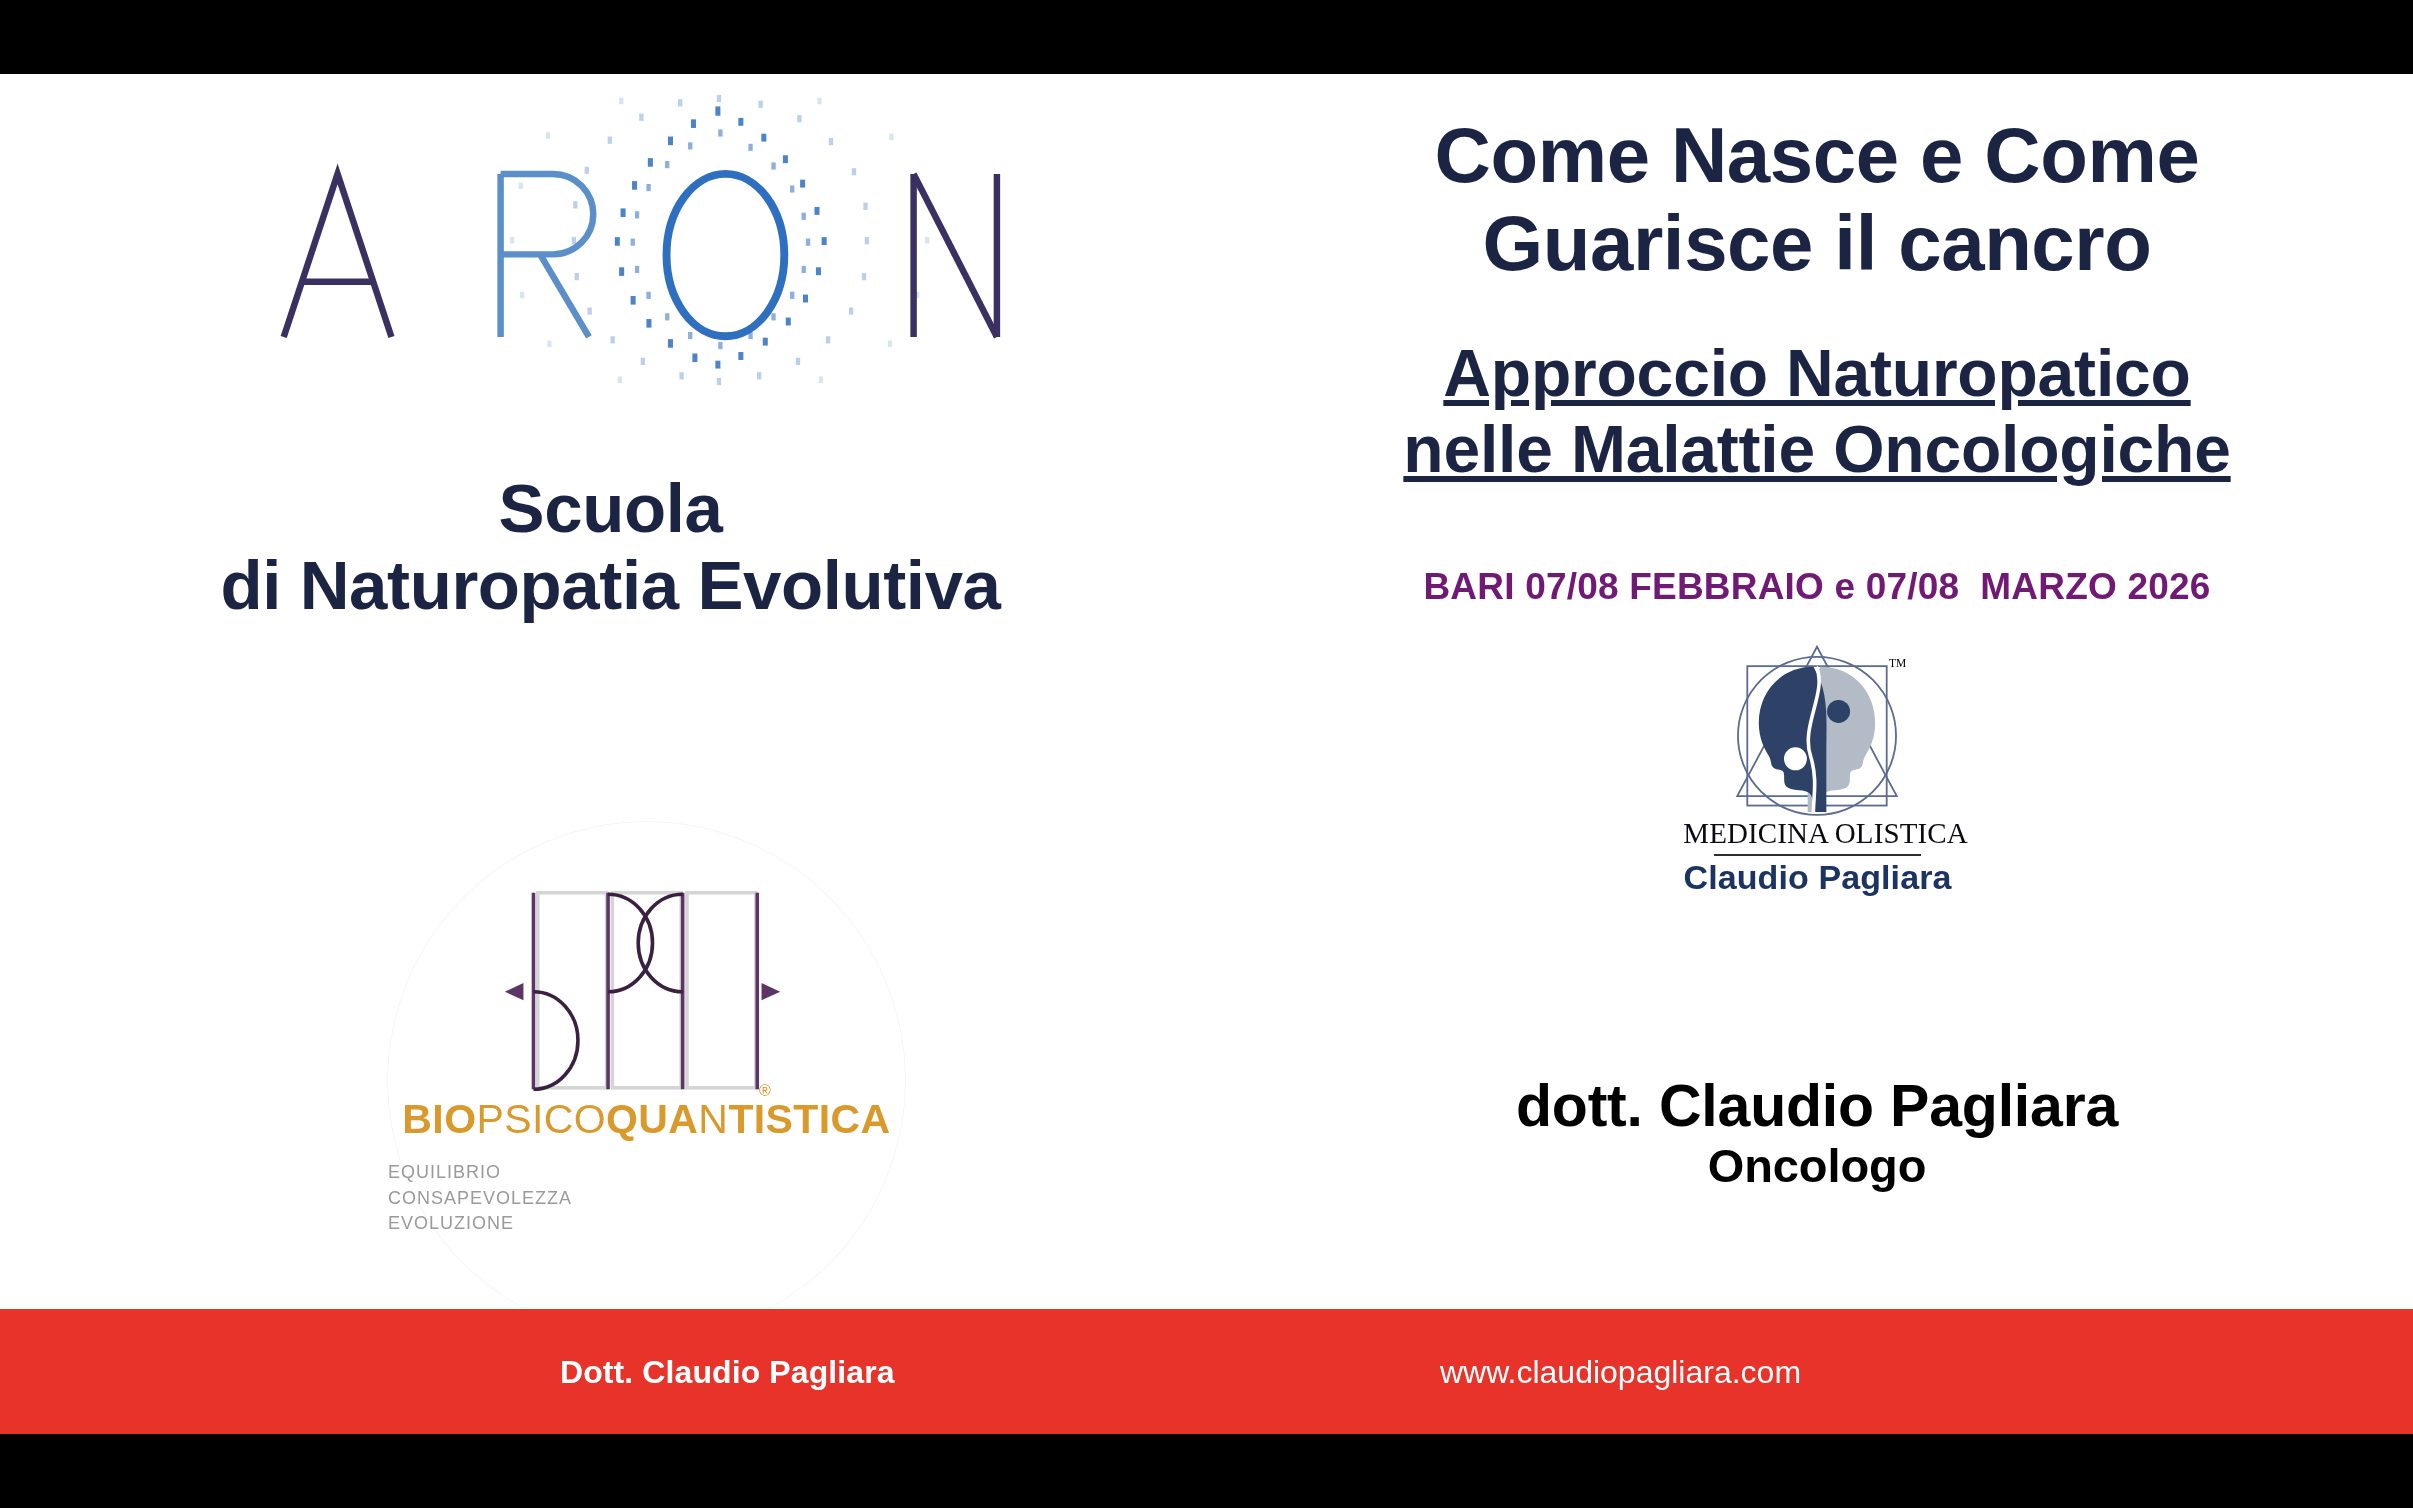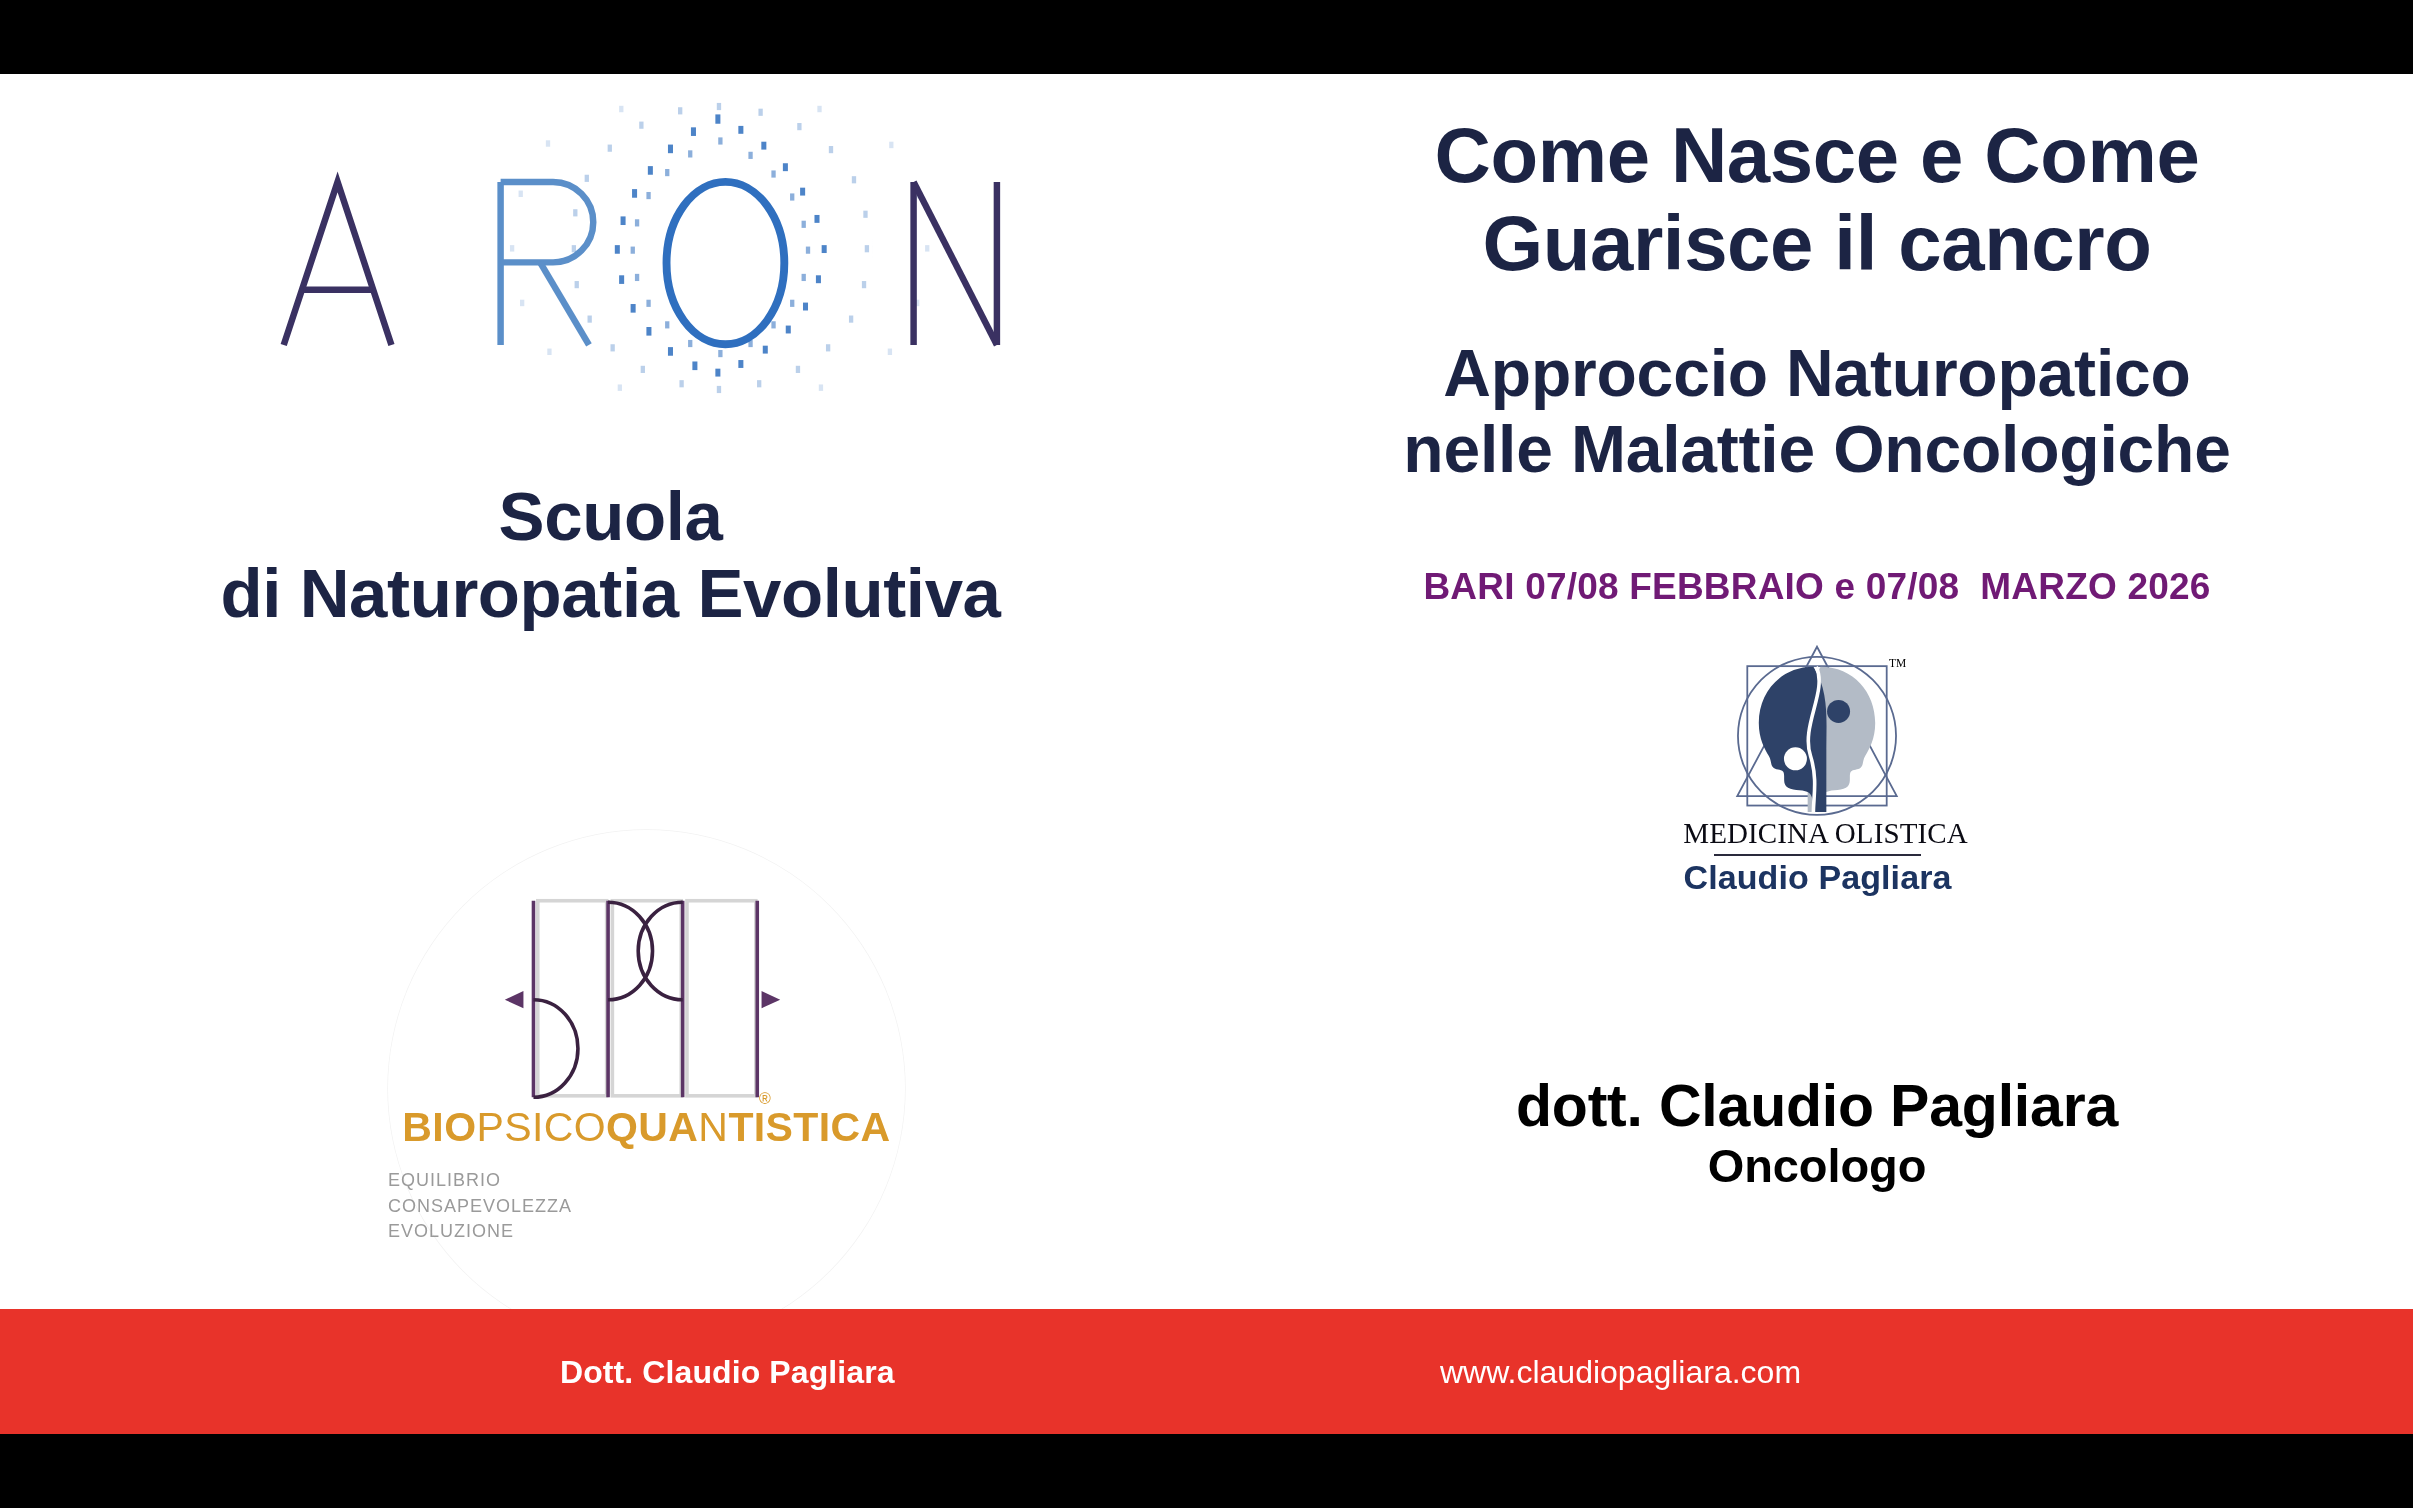--- a/index.html
+++ b/index.html
@@ -50,21 +50,21 @@
   .footer-url {
     position:absolute; left:1440px; top:50%; transform:translateY(-50%);
     color:#ffffff;
     font-size:32px; font-weight:400;
     font-stretch:condensed;
     white-space:nowrap;
   }
 
   
   .left-col {
-    position:absolute; left:0px; top:16px; width:1221px; height:929px;
+    position:absolute; left:0px; top:8px; width:1221px; height:929px;
   }
 
   
   .aron-logo {
     position:absolute; left:0; top:7.2px; width:1221px; height:302px;
   }
 
   
   .scuola {
     position:absolute; left:0; top:388px; width:1221px;
@@ -136,20 +136,21 @@
 
   .sub-title {
     position:absolute; left:0; top:262px; width:1192px;
     text-align:center;
     color:#1C2444;
     font-size:66px;
     font-weight:bold;
     font-stretch:condensed;
     line-height:1.15;
     letter-spacing:-0.2px;
+    text-decoration:underline;
   }
   .sub-title span { display:block; }
 
   .date-line {
     position:absolute; left:0; top:492px; width:1192px;
     text-align:center;
     color:#701a75;
     font-size:37px;
     font-weight:bold;
     font-stretch:condensed;

